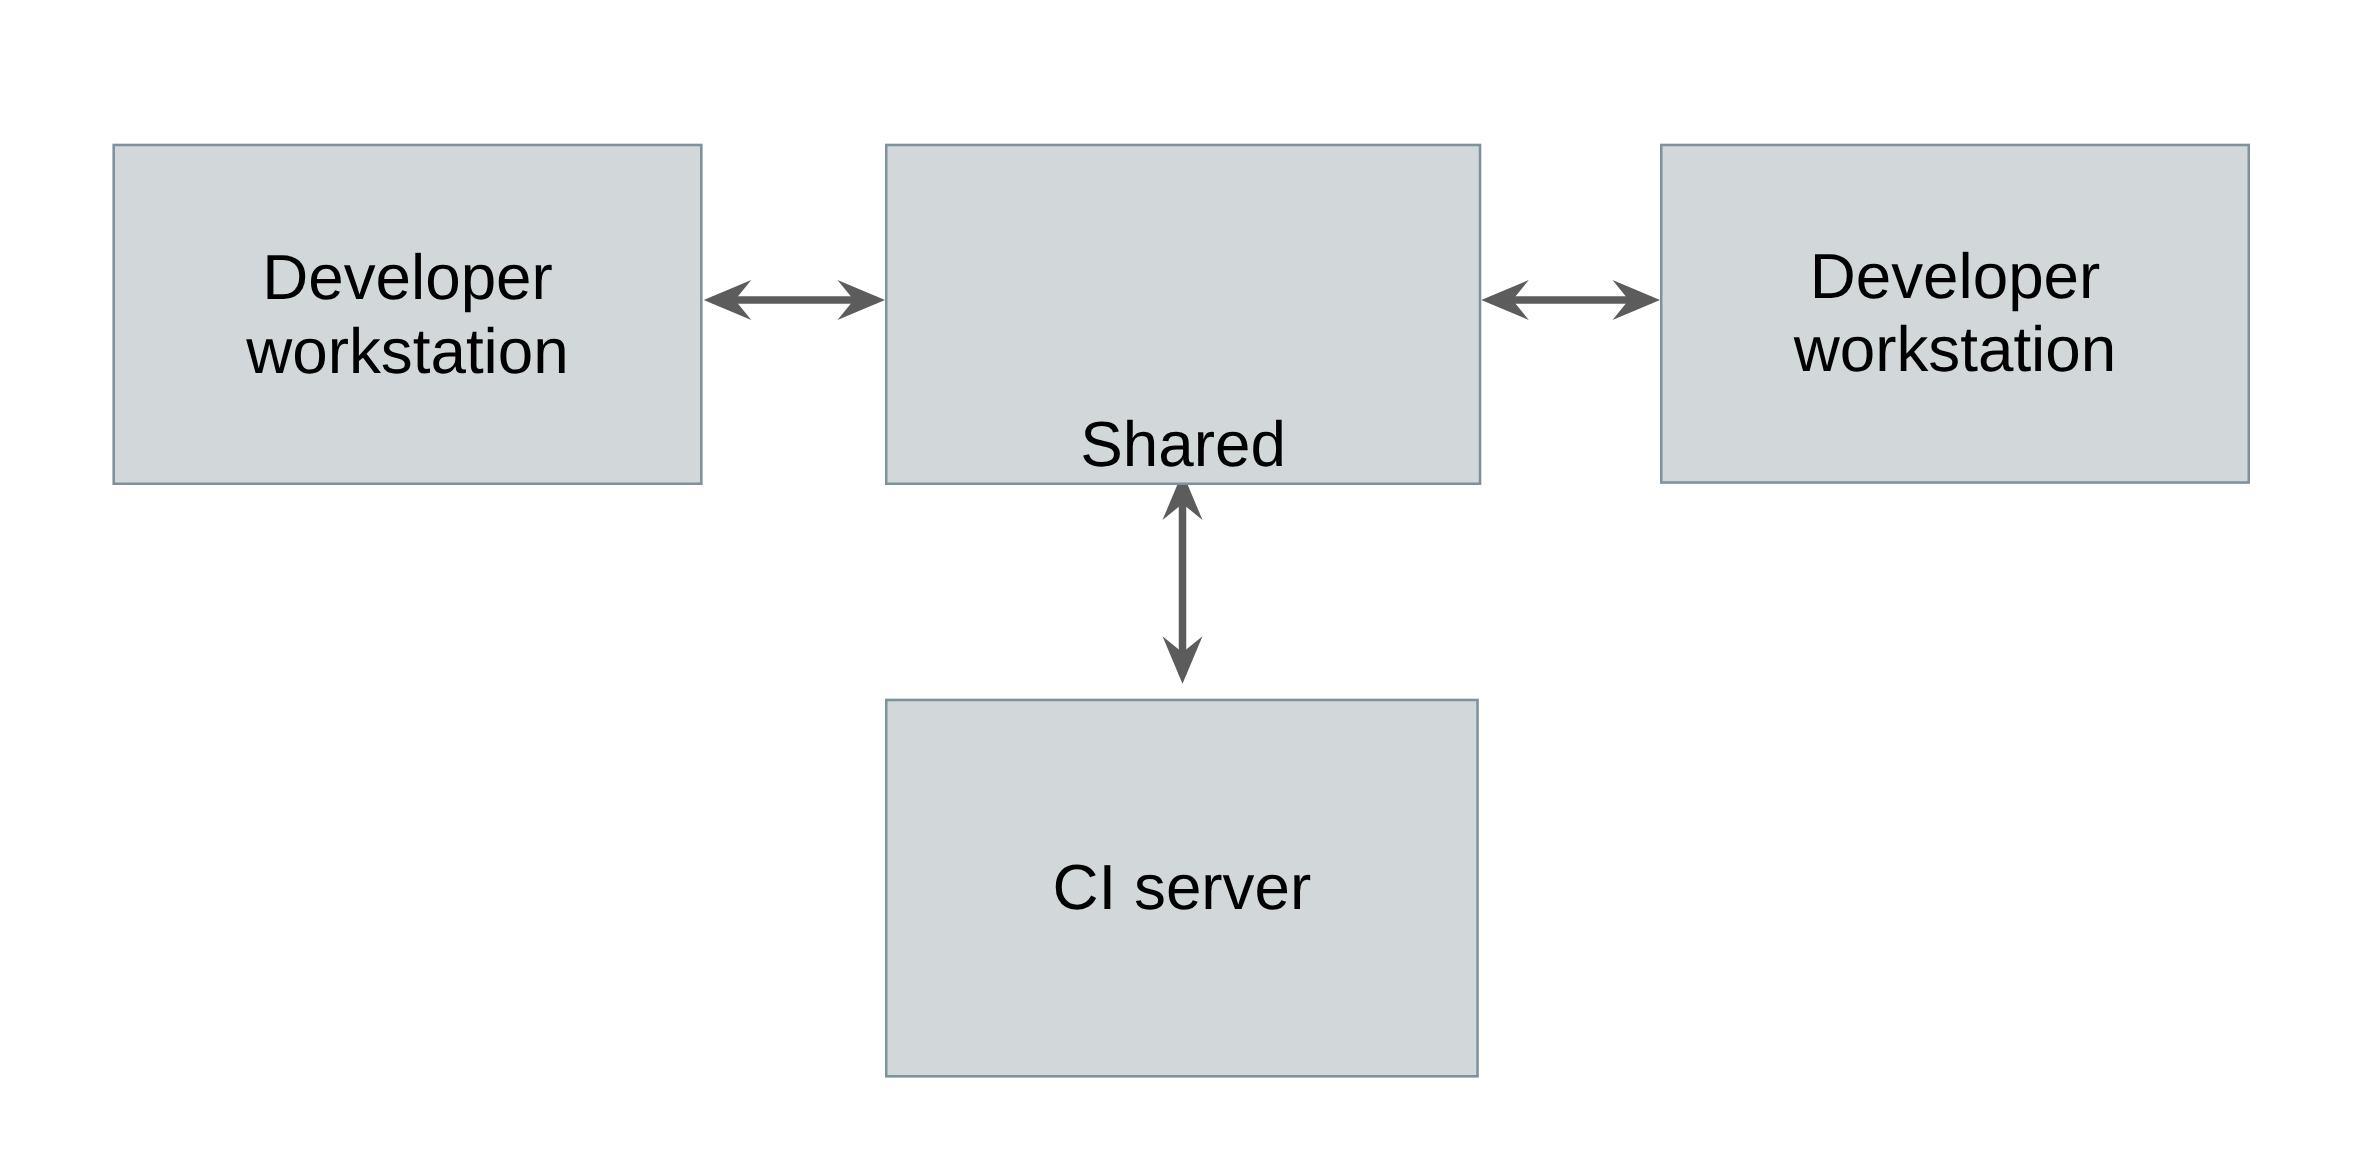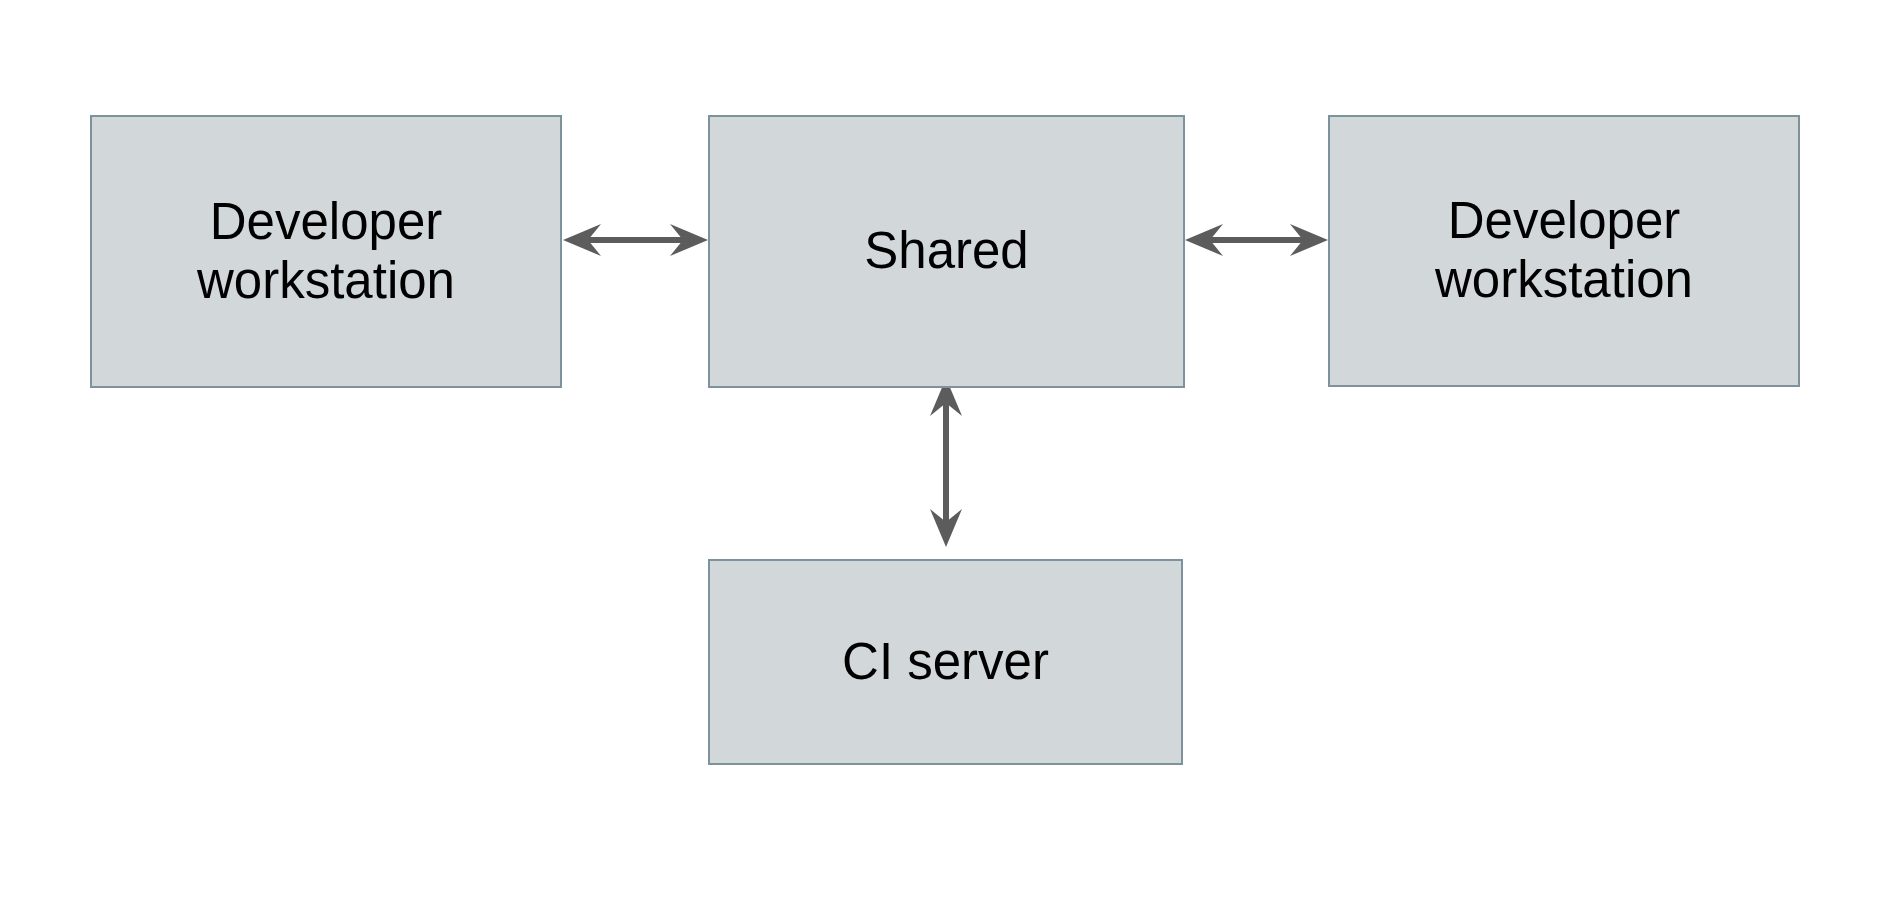--- a/index.html
+++ b/index.html
@@ -32,23 +32,23 @@
     justify-content: center;
     text-align: center;
     color: var(--text-color);
     font-size: 51px;
     line-height: 1.15;
     letter-spacing: 0px;
     margin-top: 11px;
   }
   .node .line { display: block; white-space: nowrap; }
   .node-left-ws    { left: 90px;   top: 104px; width: 472px; height: 273px; }
-  .node-cache      { left: 708px;  top: 104px; width: 477px; height: 273px; }
+  .node-cache      { left: 708px;  top: 104px; width: 477px; height: 273px; justify-content: flex-end; }
   .node-right-ws   { left: 1328px; top: 104px; width: 472px; height: 272px; }
-  .node-ci         { left: 708px;  top: 548px; width: 475px; height: 206px; }
+  .node-ci         { left: 708px;  top: 548px; width: 475px; height: 303px; }
   .edges-layer {
     position: absolute;
     left: 0; top: 0;
     width: 1900px; height: 922px;
     pointer-events: none;
   }
   .arrow-shaft {
     stroke: var(--arrow-color);
     stroke-width: 6;
     fill: none;

